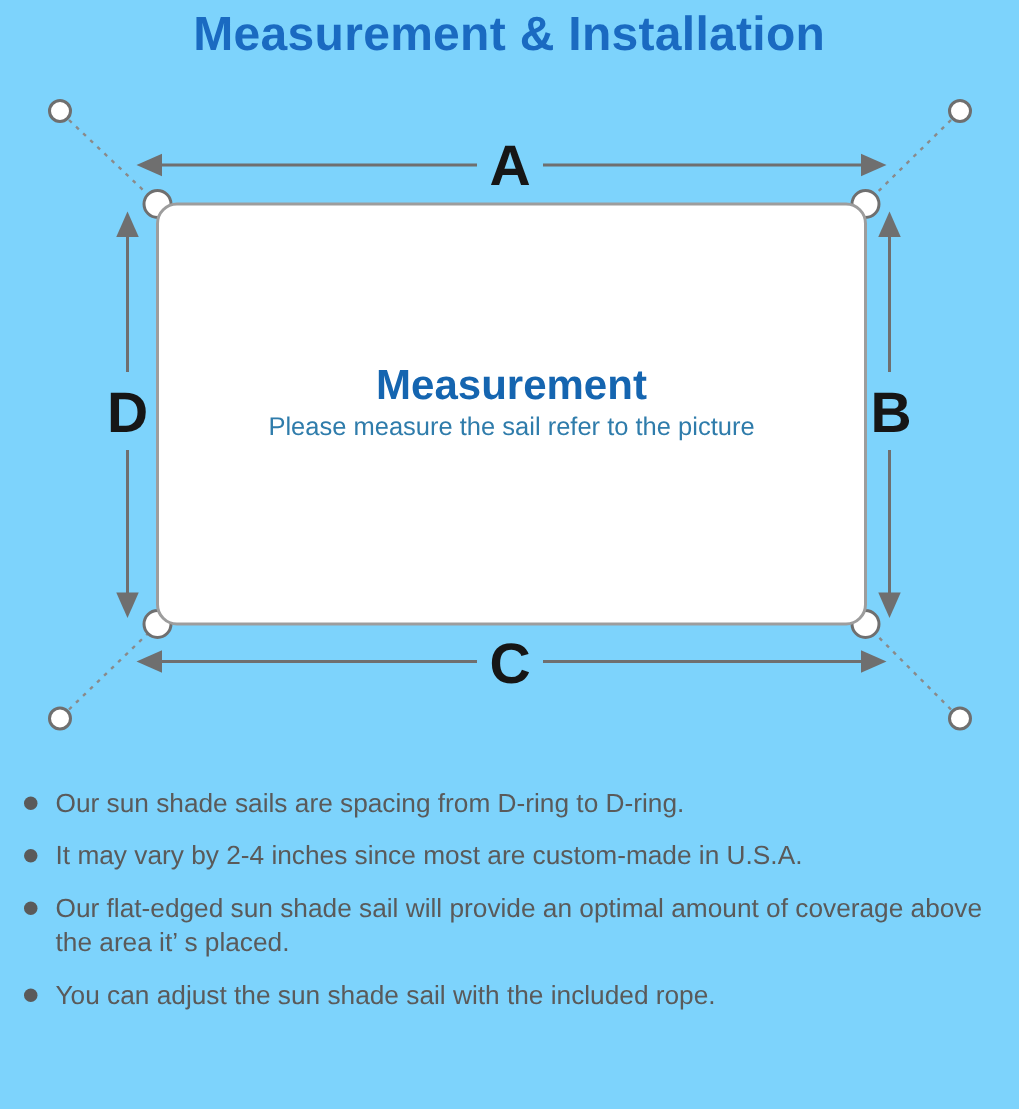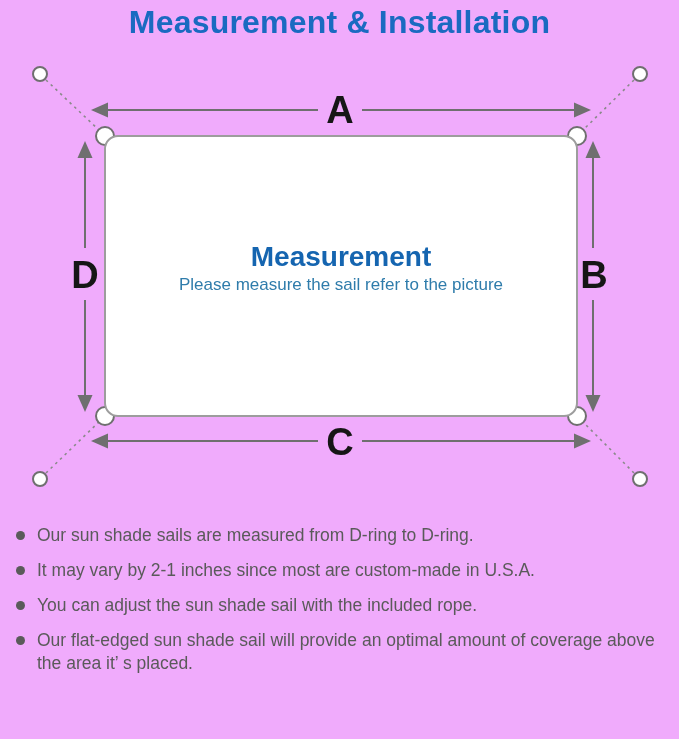--- a/index.html
+++ b/index.html
@@ -5,21 +5,21 @@
   * { box-sizing: border-box; }
   html, body {
     margin: 0;
     padding: 0;
     background: #ffffff;
     width: 679px;
     height: 739px;
     overflow: hidden;
     font-family: "Liberation Sans", sans-serif;
   }
-  .page { width: 679px; height: 739px; background: #f0abfc; }
+  .page { width: 679px; height: 739px; background: #7dd3fc; }
 
   h1.page-title {
     margin: 0;
     padding-top: 4px;
     height: 56px;
     text-align: center;
     font-size: 32px;
     font-weight: 700;
     color: #1a6ac1;
     letter-spacing: 0.2px;
@@ -121,29 +121,29 @@
     <polygon points="593,356 585.5,339 600.5,339" fill="#6f6f6f"></polygon>
     <text class="dim-label" x="594" y="232">B</text>
 
     <text class="center-heading" x="341" y="210">Measurement</text>
     <text class="center-subtitle" x="341" y="234">Please measure the sail refer to the picture</text>
   </svg>
 
   <ul class="notes">
     <li class="note">
       <span class="dot"></span>
-      <span>Our sun shade sails are measured from D-ring to D-ring.</span>
+      <span>Our sun shade sails are spacing from D-ring to D-ring.</span>
     </li>
     <li class="note">
       <span class="dot"></span>
-      <span>It may vary by 2-1 inches since most are custom-made in U.S.A.</span>
+      <span>It may vary by 2-4 inches since most are custom-made in U.S.A.</span>
+    </li>
+    <li class="note">
+      <span class="dot"></span>
+      <span>Our flat-edged sun shade sail will provide an optimal amount of coverage above the area it’ s placed.</span>
     </li>
     <li class="note">
       <span class="dot"></span>
       <span>You can adjust the sun shade sail with the included rope.</span>
-    </li>
-    <li class="note">
-      <span class="dot"></span>
-      <span>Our flat-edged sun shade sail will provide an optimal amount of coverage above the area it’ s placed.</span>
     </li>
   </ul>
 
 </div>
 
 </body></html>

